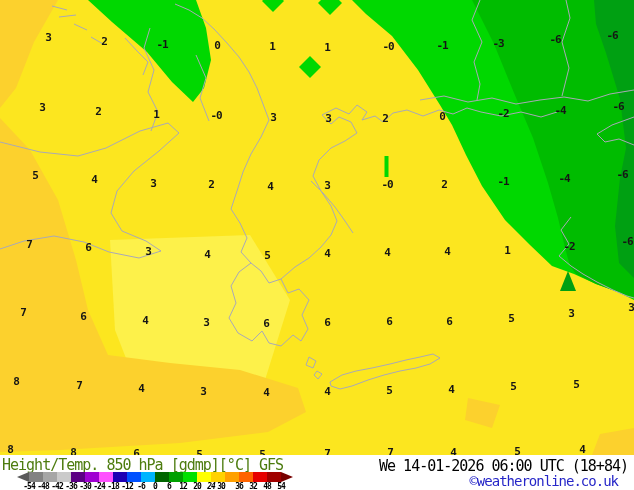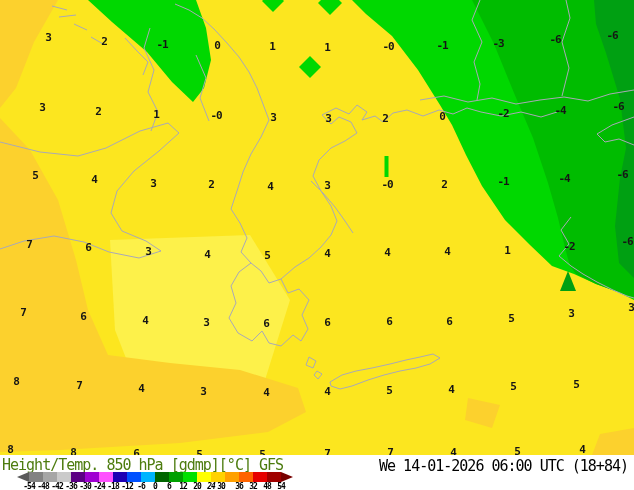--- a/index.html
+++ b/index.html
@@ -222,14 +222,15 @@
         <span style="left: 166px;">12</span>
         <span style="left: 180px;">20</span>
         <span style="left: 194px; font-style: italic;">24</span>
         <span style="left: 204px;">30</span>
         <span style="left: 222px; text-decoration: underline;">36</span>
         <span style="left: 236px;">32</span>
         <span style="left: 250px;">48</span>
         <span style="left: 264px;">54</span>
       </div>
     <div class="dt-text">We 14-01-2026 06:00 UTC (18+84)</div>
+    <div class="copyright" style="color: rgb(38, 38, 200);">©weatheronline.co.uk</div>
   </div>
 </div>
 
 </body></html>

